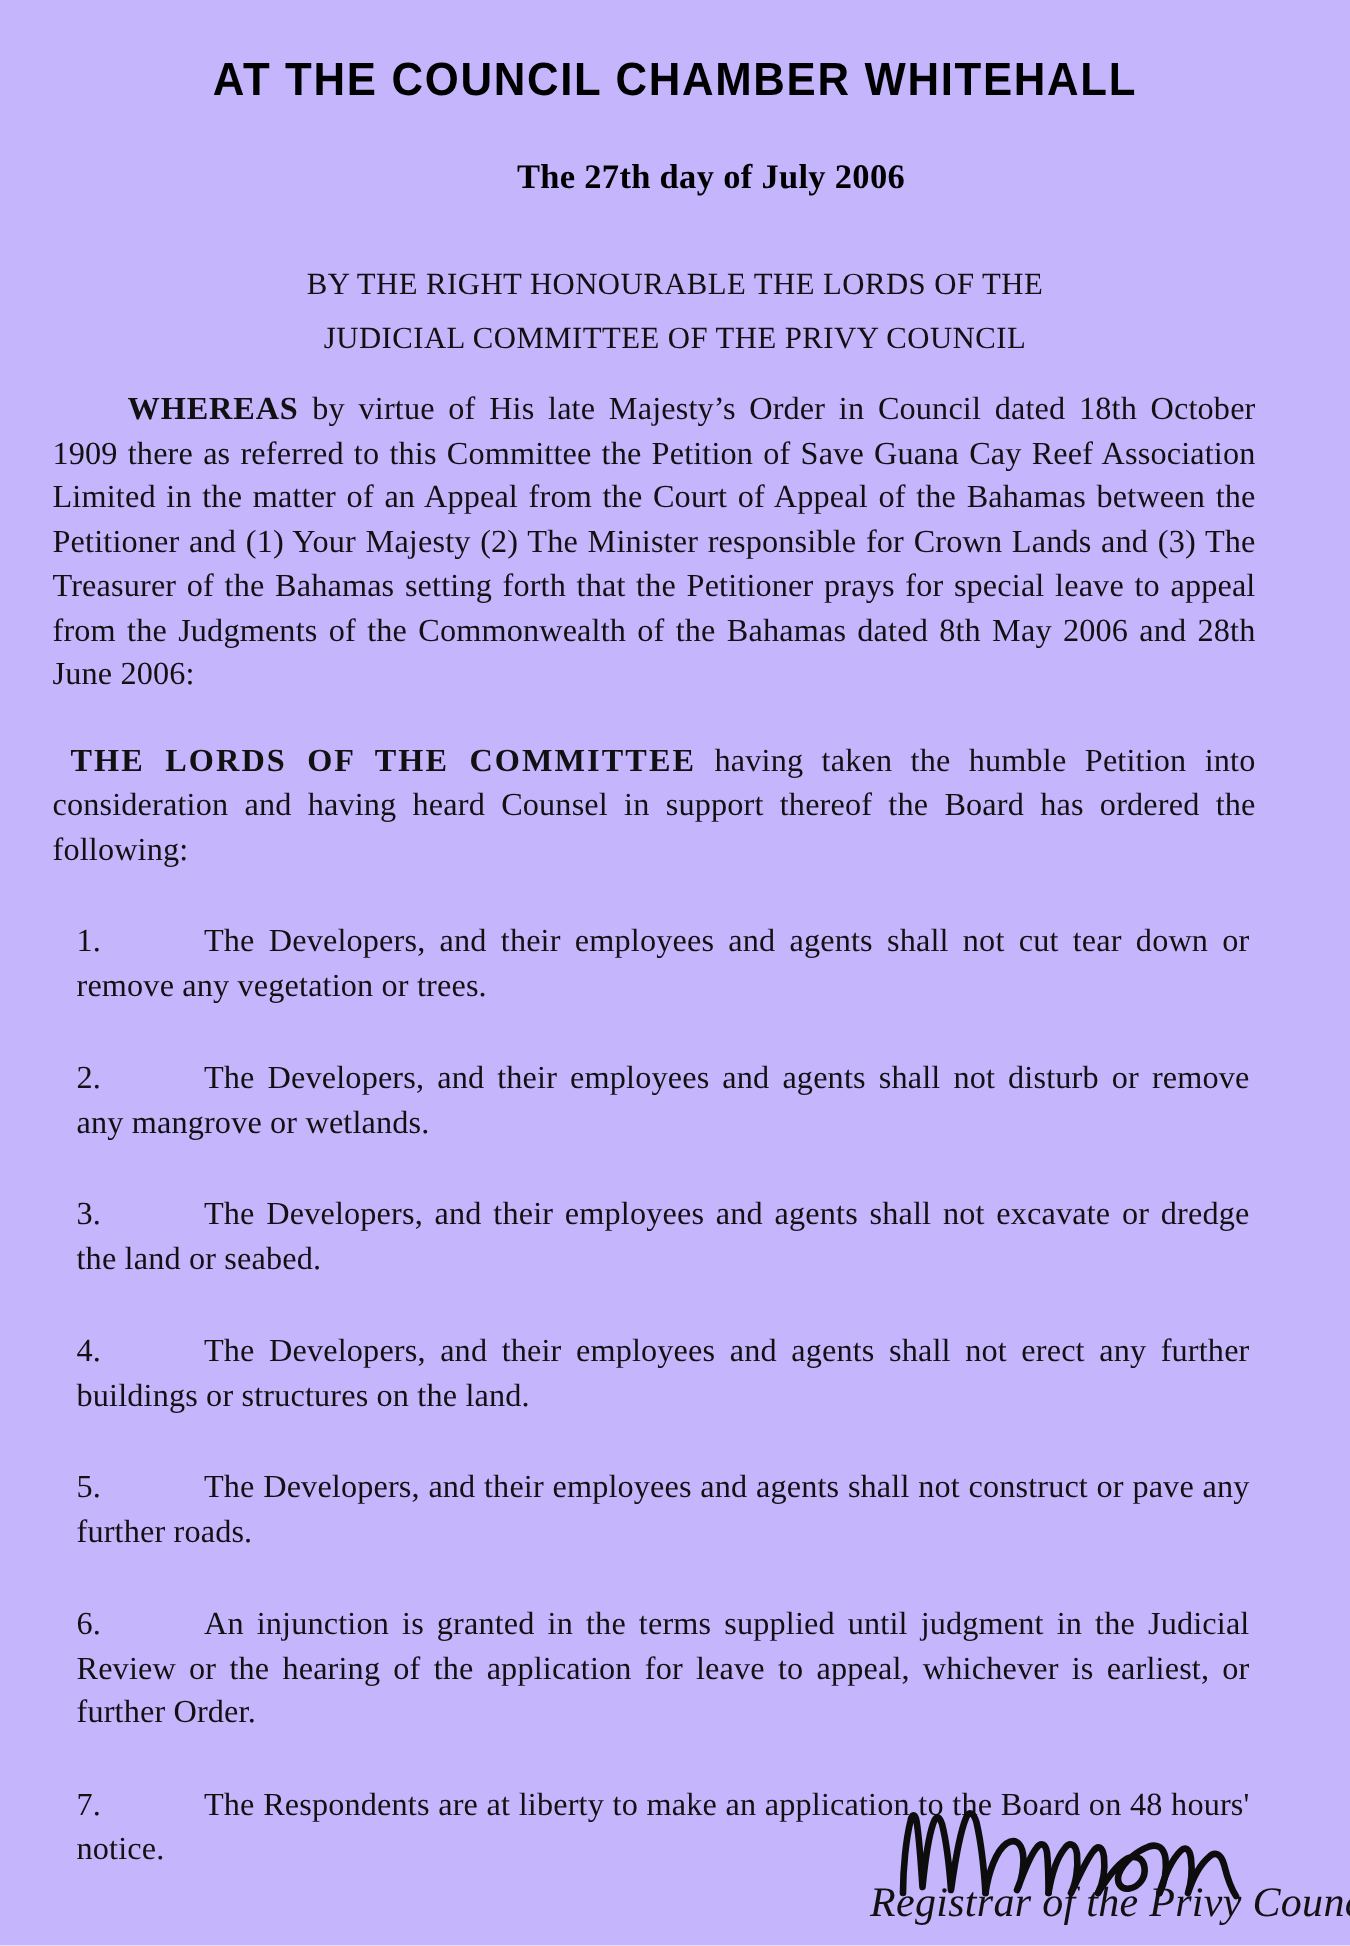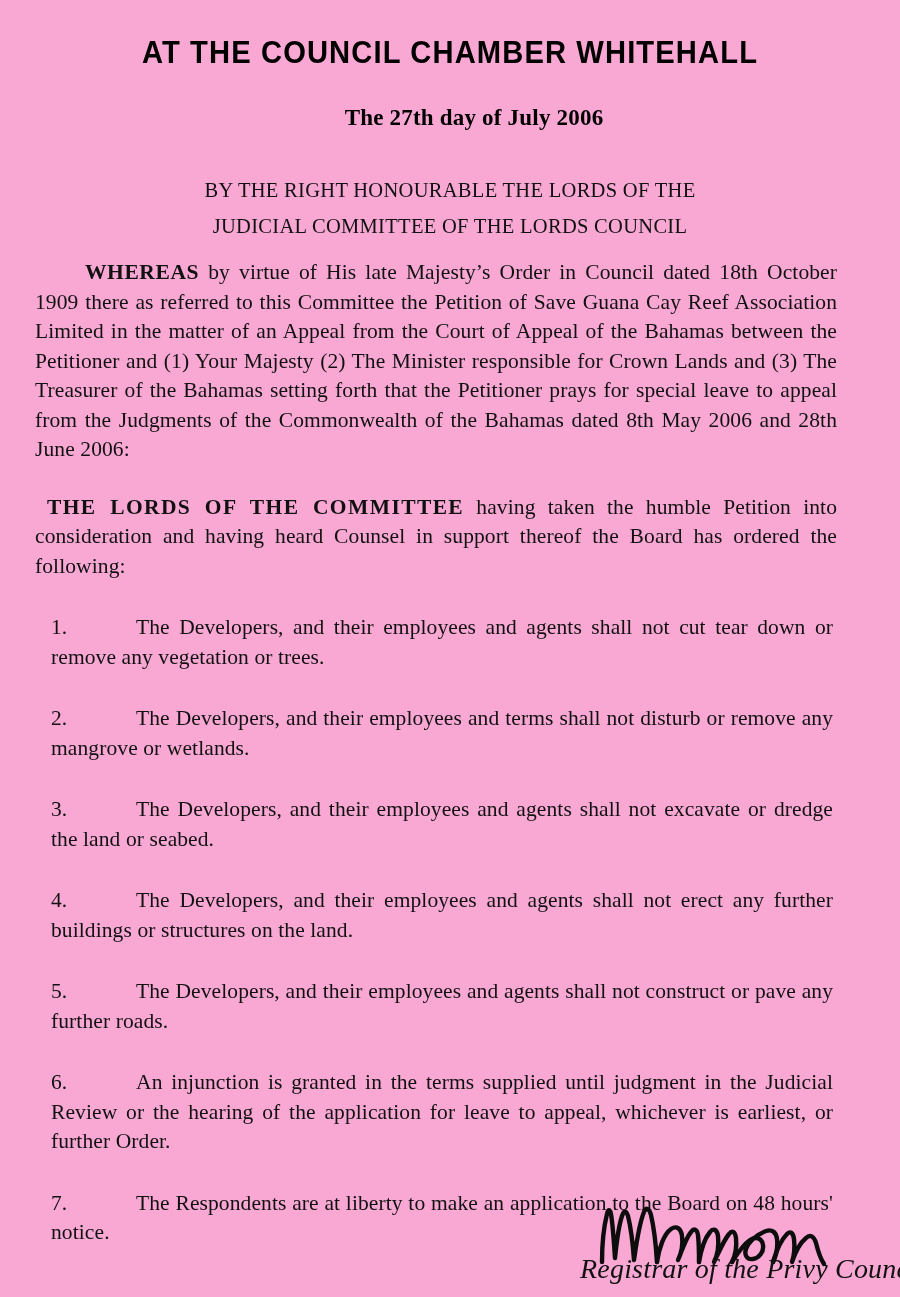--- a/index.html
+++ b/index.html
@@ -9,21 +9,21 @@
     background: #ffffff;
   }
   body {
     font-family: "Liberation Serif", "DejaVu Serif", serif;
     color: #111111;
   }
   #page {
     position: relative;
     width: 900px;
     height: 1297px;
-    background: #f9a8d4;
+    background: #c4b5fd;
     overflow: hidden;
     box-sizing: border-box;
   }
 
   
   .doc-title {
     position: absolute;
     left: 0;
     top: 36px;
     width: 900px;
@@ -146,36 +146,36 @@
 <body>
 
 <div id="page">
 
   <div class="doc-title">AT THE COUNCIL CHAMBER WHITEHALL</div>
 
   <div class="doc-date">The 27th day of July 2006</div>
 
   <div class="doc-by">
     <div>BY THE RIGHT HONOURABLE THE LORDS OF THE</div>
-    <div>JUDICIAL COMMITTEE OF THE LORDS COUNCIL</div>
+    <div>JUDICIAL COMMITTEE OF THE PRIVY COUNCIL</div>
   </div>
 
   <div class="body-wrap">
 
     <p class="para whereas">
       <span class="lead">WHEREAS</span><span> by virtue of His late Majesty’s Order in Council dated 18th October 1909 there as referred to this Committee the Petition of Save Guana Cay Reef Association Limited in the matter of an Appeal from the Court of Appeal of the Bahamas between the Petitioner and (1) Your Majesty (2) The Minister responsible for Crown Lands and (3) The Treasurer of the Bahamas setting forth that the Petitioner prays for special leave to appeal from the Judgments of the Commonwealth of the Bahamas dated 8th May 2006 and 28th June 2006:</span>
     </p>
 
     <p class="para lords">
       <span class="lead spread">THE LORDS OF THE COMMITTEE</span><span> having taken the humble Petition into consideration and having heard Counsel in support thereof the Board has ordered the following:</span>
     </p>
 
     <ol class="items" id="orders-list">
         <li><span class="num">1.</span><span>The Developers, and their employees and agents shall not cut tear down or remove any vegetation or trees.</span></li>
-        <li><span class="num">2.</span><span>The Developers, and their employees and terms shall not disturb or remove any mangrove or wetlands.</span></li>
+        <li><span class="num">2.</span><span>The Developers, and their employees and agents shall not disturb or remove any mangrove or wetlands.</span></li>
         <li><span class="num">3.</span><span>The Developers, and their employees and agents shall not excavate or dredge the land or seabed.</span></li>
         <li><span class="num">4.</span><span>The Developers, and their employees and agents shall not erect any further buildings or structures on the land.</span></li>
         <li><span class="num">5.</span><span>The Developers, and their employees and agents shall not construct or pave any further roads.</span></li>
         <li><span class="num">6.</span><span>An injunction is granted in the terms supplied until judgment in the Judicial Review or the hearing of the application for leave to appeal, whichever is earliest, or further Order.</span></li>
         <li><span class="num">7.</span><span>The Respondents are at liberty to make an application to the Board on 48 hours' notice.</span></li>
       </ol>
 
   </div>
 
   <div class="sig-block">

